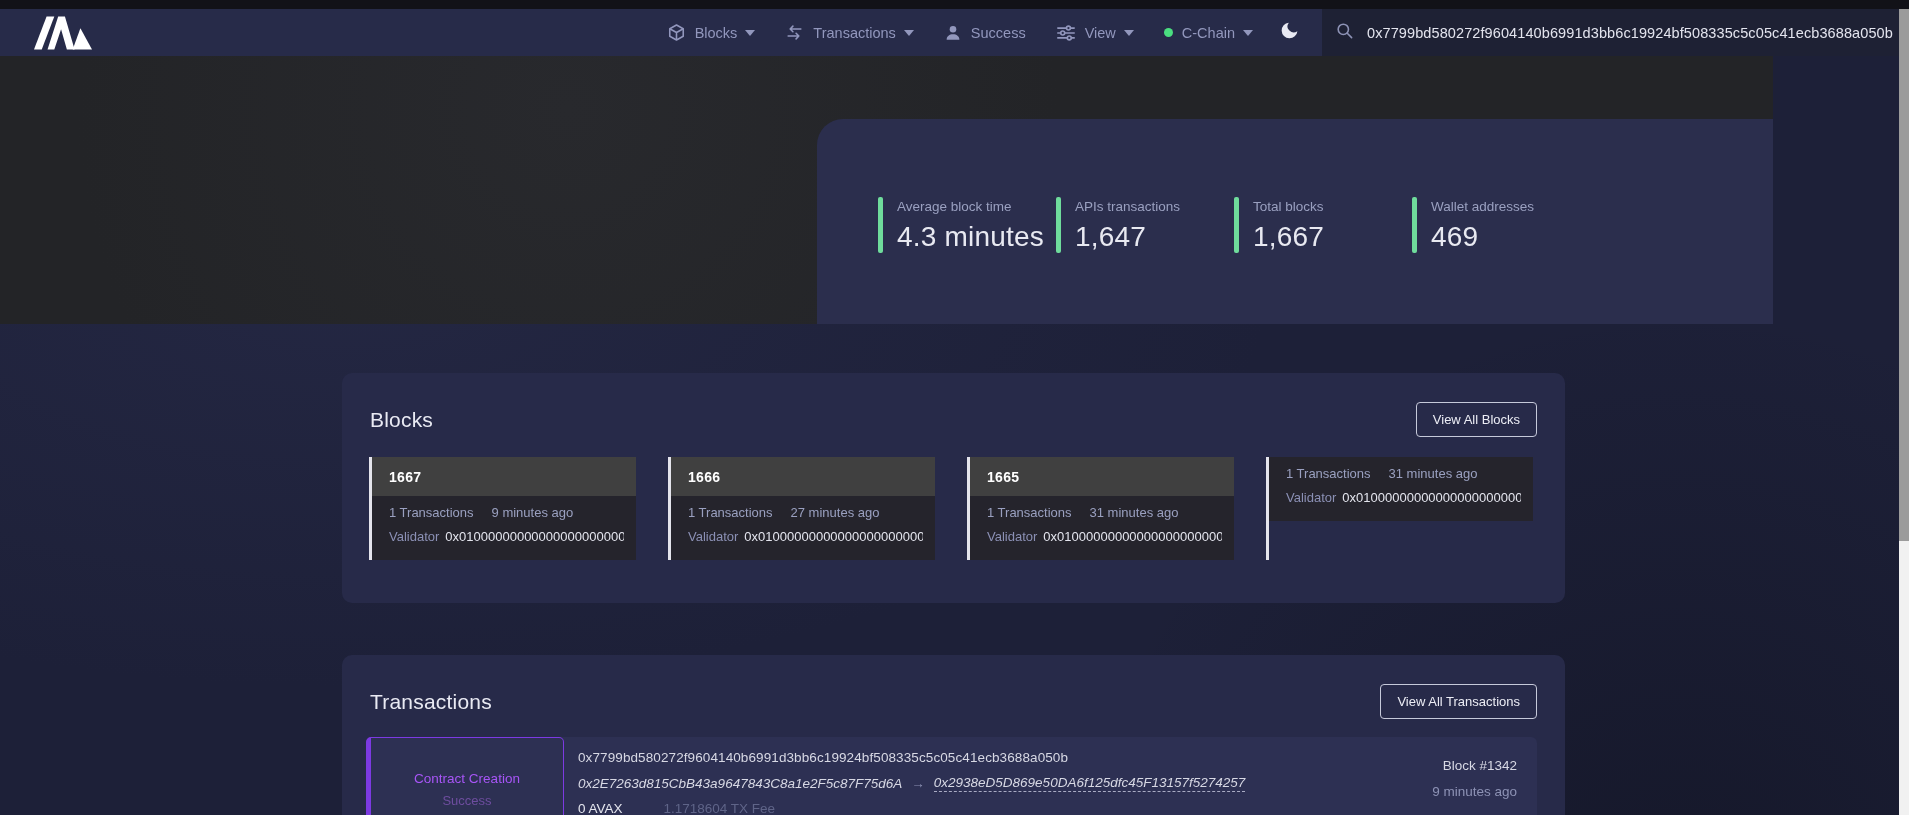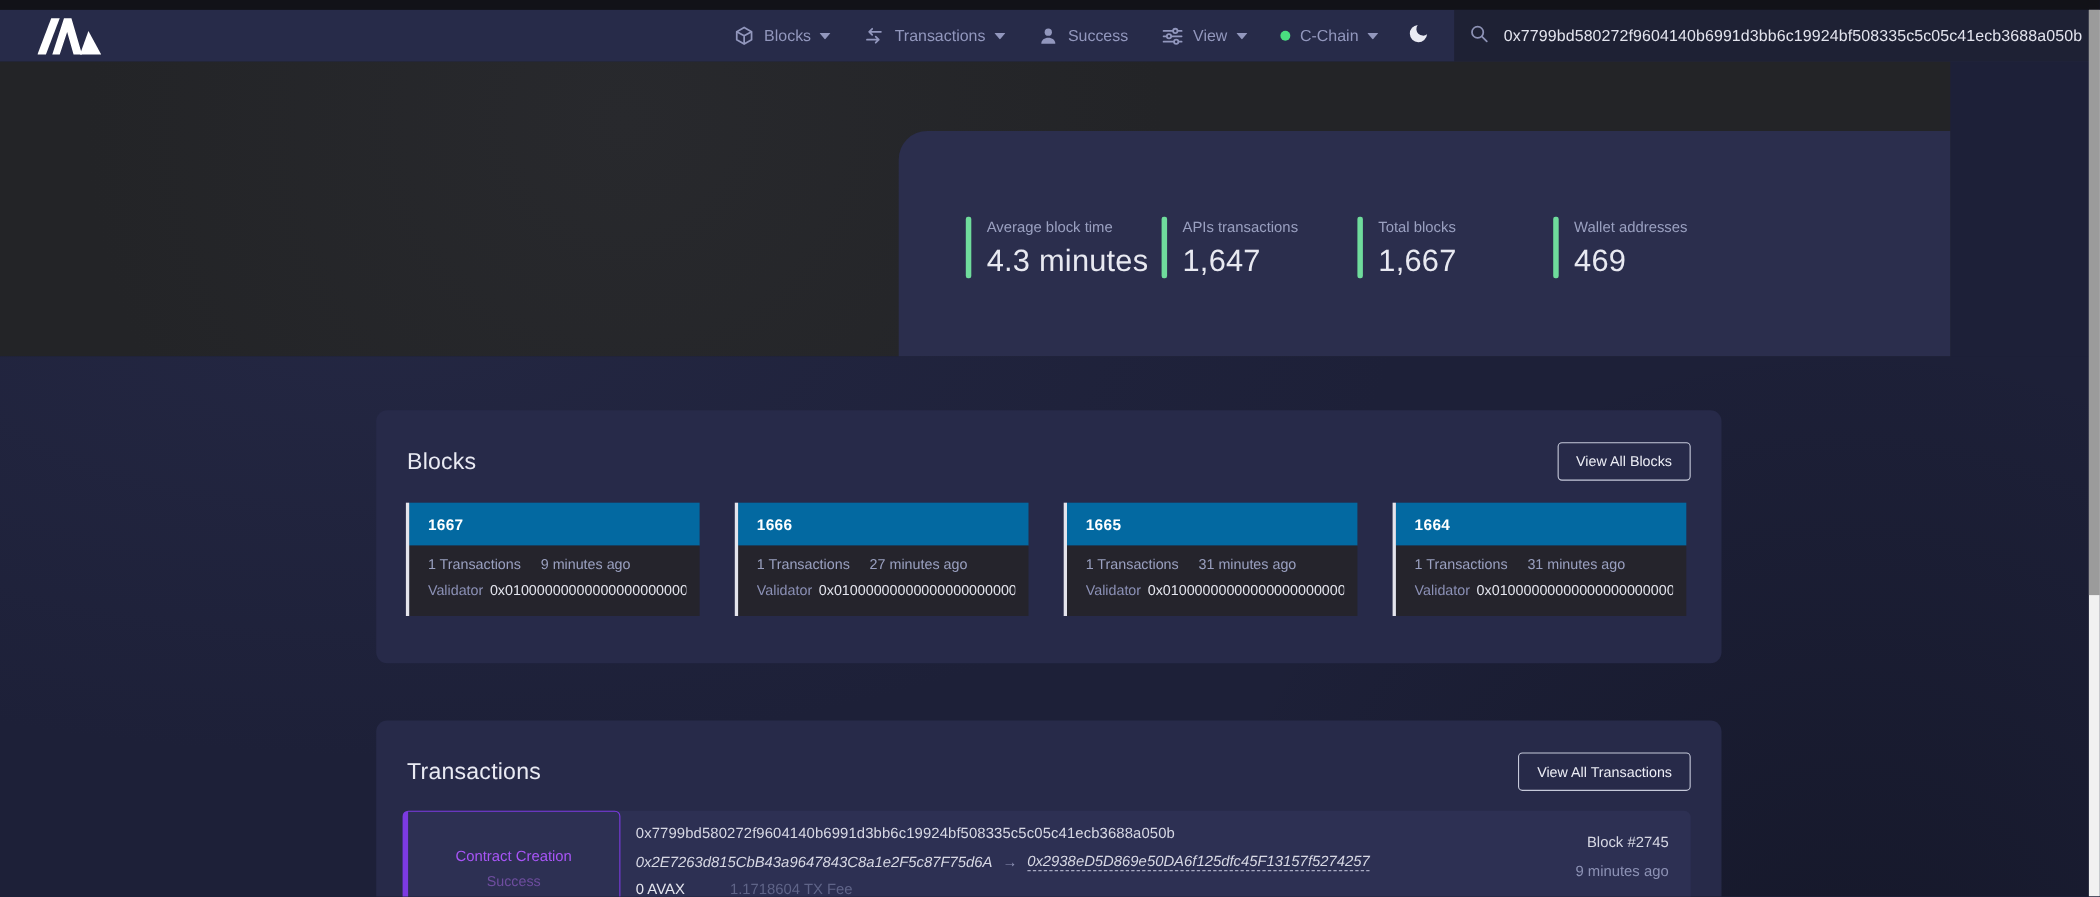--- a/index.html
+++ b/index.html
@@ -48,21 +48,21 @@
   .panel-head { position:absolute; left:28px; right:28px; top:29px; display:flex;
                 justify-content:space-between; align-items:center; }
   .panel-title { color:#e9eaf3; font-size:21px; font-weight:400; letter-spacing:.2px; }
   .view-all-btn { border:1px solid #c6c9da; border-radius:4px; background:transparent; color:#ecedf5;
                   font-family:"Liberation Sans", sans-serif; font-size:13px; padding:9px 16px; cursor:pointer; }
 
   
   .cards-row { position:absolute; left:27px; top:84px; display:flex; gap:32px; }
   .block-card { position:relative; width:267px; height:103px; padding-left:3px; cursor:pointer; }
   .block-card .edge { position:absolute; left:0; top:0; width:3px; height:103px; background:#e4e4ec; }
-  .bc-head { height:39px; background:#0369a1; display:flex; align-items:center; padding-left:17px; }
+  .bc-head { height:39px; background:#404040; display:flex; align-items:center; padding-left:17px; }
   .bc-number { color:#ffffff; font-size:14px; font-weight:700; letter-spacing:.3px; }
   .bc-body { height:64px; background:#25242c; padding:9px 12px 0 17px; font-size:13px; }
   .bc-line1 { display:flex; gap:18px; color:#9aa0c0; }
   .bc-line2 { margin-top:9px; display:flex; gap:6px; white-space:nowrap; overflow:hidden; }
   .bc-validator-label { color:#8b90b5; }
   .bc-validator { color:#e4e5ee; }
 
   
   .tx-row { position:absolute; left:24px; top:82px; width:1171px; height:104px;
             background:#2d3053; border-radius:6px; }
@@ -286,23 +286,20 @@
           </div>
           <div class="bc-line2">
             <span class="bc-validator-label">Validator</span>
             <span class="bc-validator">0x0100000000000000000000000...</span>
           </div>
         </div>
       </div>
 
       <div class="block-card">
         <div class="edge"></div>
-        <div class="bc-head">
-          <span class="bc-number">1664</span>
-        </div>
         <div class="bc-body">
           <div class="bc-line1">
             <span>1 Transactions</span>
             <span>31 minutes ago</span>
           </div>
           <div class="bc-line2">
             <span class="bc-validator-label">Validator</span>
             <span class="bc-validator">0x0100000000000000000000000...</span>
           </div>
         </div>
@@ -330,21 +327,21 @@
           <span class="tx-arrow">→</span>
           <span class="tx-to">0x2938eD5D869e50DA6f125dfc45F13157f5274257</span>
         </div>
         <div class="tx-line3">
           <span class="tx-amount">0 AVAX</span>
           <span class="tx-fee">1.1718604 TX Fee</span>
         </div>
       </div>
 
       <div class="tx-right">
-        <div class="tx-block">Block #2745</div>
+        <div class="tx-block">Block #1342</div>
         <div class="tx-age">9 minutes ago</div>
       </div>
     </div>
   </div>
 
 </div>
 
 <div class="scrollbar">
   <div class="scroll-thumb"></div>
 </div>

